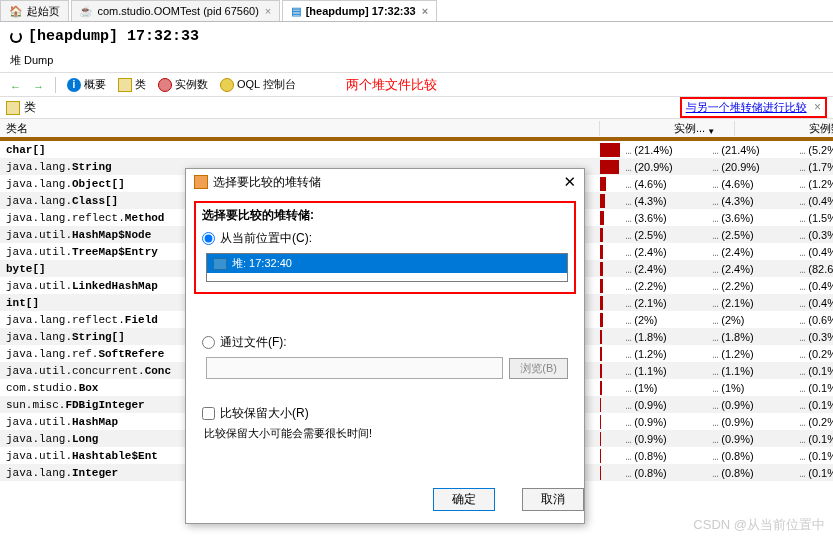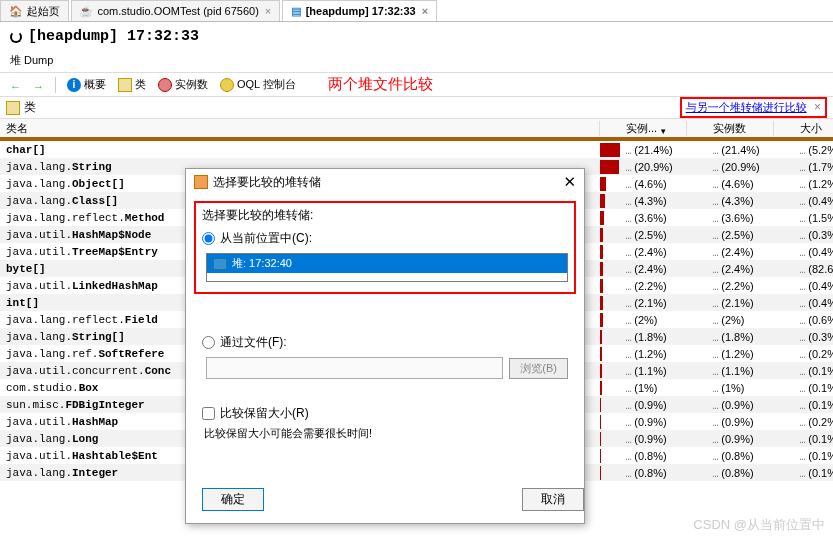--- a/index.html
+++ b/index.html
@@ -14,61 +14,61 @@
 .breadcrumb { padding: 2px 10px 4px; font-size: 11px; border-bottom: 1px solid #ddd; cursor: pointer; }
 .toolbar { display: flex; align-items: center; padding: 2px 6px; border-bottom: 1px solid #ddd; height: 24px; gap: 4px; }
 .toolbar .btn { padding: 2px 4px; display: flex; align-items: center; gap: 3px; font-size: 11px; cursor: pointer; }
 .toolbar .sep { width: 1px; height: 16px; background: #ccc; margin: 0 3px; }
 .arrow-btn { font-size: 13px; color: #3a3; }
 .tb-icon { width: 14px; height: 14px; display: inline-block; }
 .ico-i { background: #0078d7; color: #fff; border-radius: 50%; text-align: center; line-height: 14px; font-size: 10px; font-weight: bold; }
 .ico-class { background: #f0e0a0; border: 1px solid #c0a000; }
 .ico-red { background: #e08080; border-radius: 50%; border: 1px solid #b00; }
 .ico-oql { background: #e8d050; border-radius: 50%; border: 1px solid #c09000; }
-.annotation { color: #f00; font-size: 15px; margin-left: 24px; }
+.annotation { color: #f00; font-size: 13px; margin-left: 42px; }
 .subtoolbar { display: flex; align-items: center; padding: 2px 6px; border-bottom: 1px solid #ddd; height: 22px; justify-content: space-between; }
 .subtoolbar .left { display: flex; align-items: center; gap: 4px; }
 .link-box { border: 2px solid #f00; padding: 1px 4px; }
 .link-box a { color: #0000ee; text-decoration: underline; cursor: pointer; font-size: 11px; }
 .link-box .close { margin-left: 4px; color: #888; }
 .table-header { display: flex; border-bottom: 4px solid #a16207; background: #f8f8f8; height: 22px; align-items: center; font-size: 11px; }
 .th-name { flex: 0 0 600px; padding-left: 6px; border-right: 1px solid #ddd; }
-.th-col { flex: 0 0 65px; padding-left: 4px; border-right: 1px solid #ddd; display: flex; align-items: flex-end; }
+.th-col { flex: 0 0 65px; padding-left: 4px; border-right: 1px solid #ddd; display: flex; align-items: flex-end; margin-left: 48px; }
 .th-bar { flex: 0 0 22px; border-right: 1px solid #ddd; }
 .table-body { }
 .row { display: flex; height: 17px; align-items: center; font-size: 11px; }
 .row:nth-child(even) { background: #f2f2f2; }
 .cell-name { flex: 0 0 600px; padding-left: 6px; font-family: "Courier New", monospace; white-space: nowrap; overflow: hidden; }
 .cell-name .pkg { font-weight: normal; }
 .cell-name .cls { font-weight: bold; }
 .cell-bar { flex: 0 0 22px; display: flex; }
 .cell-bar .bar { background: #b00000; height: 14px; }
 .cell-val { flex: 0 0 65px; padding-left: 3px; white-space: nowrap; color: #000; }
 .cell-val .dots { color: #888; letter-spacing: -1px; }
 .cell-val .pct { }
 
 .dialog { position: absolute; left: 185px; top: 168px; width: 400px; height: 356px; background: #fff; border: 1px solid #999; box-shadow: 2px 2px 8px rgba(0,0,0,0.3); }
 .dlg-title { display: flex; align-items: center; padding: 4px 8px; font-size: 12px; justify-content: space-between; gap: 21px; }
 .dlg-title .t { display: flex; align-items: center; gap: 5px; }
 .dlg-title .icon { width: 14px; height: 14px; background: #f0a050; border: 1px solid #c07000; }
 .dlg-body { padding: 12px 16px; }
 .highlight-box { border: 2px solid #f00; padding: 4px 6px 10px 6px; margin: -6px -8px 10px -8px; }
-.dlg-label { font-weight: normal; margin-bottom: 6px; font-size: 12px; }
+.dlg-label { font-weight: bold; margin-bottom: 6px; font-size: 12px; }
 .radio-row { display: flex; align-items: center; margin: 4px 0 6px 0; font-size: 12px; }
 .radio-row input { margin-right: 5px; }
 .select-list { border: 1px solid #7a7a7a; background: #fff; height: 29px; margin-left: 4px; margin-top: 3px; }
 .select-item { background: #0078d7; color: #fff; padding: 2px 6px; display: flex; align-items: center; gap: 5px; font-size: 11px; }
 .select-item .icon { width: 14px; height: 12px; background: #3891d1; border: 1px solid #2070a0; }
 .file-row { display: flex; margin: 6px 0 0 4px; gap: 6px; align-items: center; }
 .file-input { flex: 1; border: 1px solid #aaa; height: 22px; padding: 2px 4px; }
 .browse-btn { padding: 2px 10px; border: 1px solid #999; background: #eee; color: #888; font-size: 11px; }
 .check-row { display: flex; align-items: center; margin-top: 26px; font-size: 12px; }
 .check-row input { margin-right: 5px; }
 .hint { font-size: 11px; color: #000; margin-top: 4px; margin-left: 2px; }
-.dlg-buttons { position: absolute; bottom: 12px; left: 16px; right: 0; display: flex; justify-content: space-between; gap: 2px; }
+.dlg-buttons { position: absolute; bottom: 12px; left: 0; right: 0; display: flex; justify-content: flex-end; gap: 27px; }
 .dlg-btn { padding: 2px 18px; border: 1px solid #888; background: #f4f4f4; font-size: 12px; cursor: pointer; }
 .dlg-btn.primary { border: 1px solid #0078d7; }
 .watermark { position: absolute; right: 8px; bottom: 4px; font-size: 13px; color: #ccc; }
 .spacer-radio { margin-top: 40px; }
 </style>
 </head>
 <body>
 
 <div class="tabs">
   <div class="tab">

